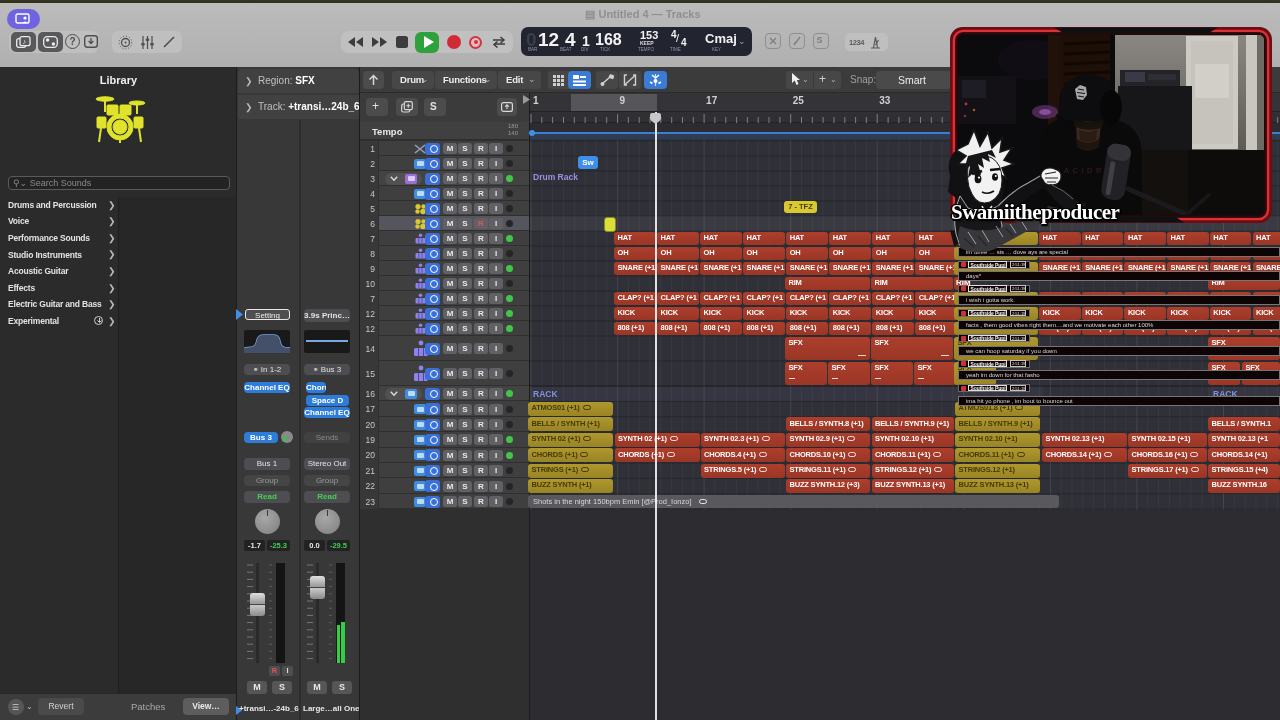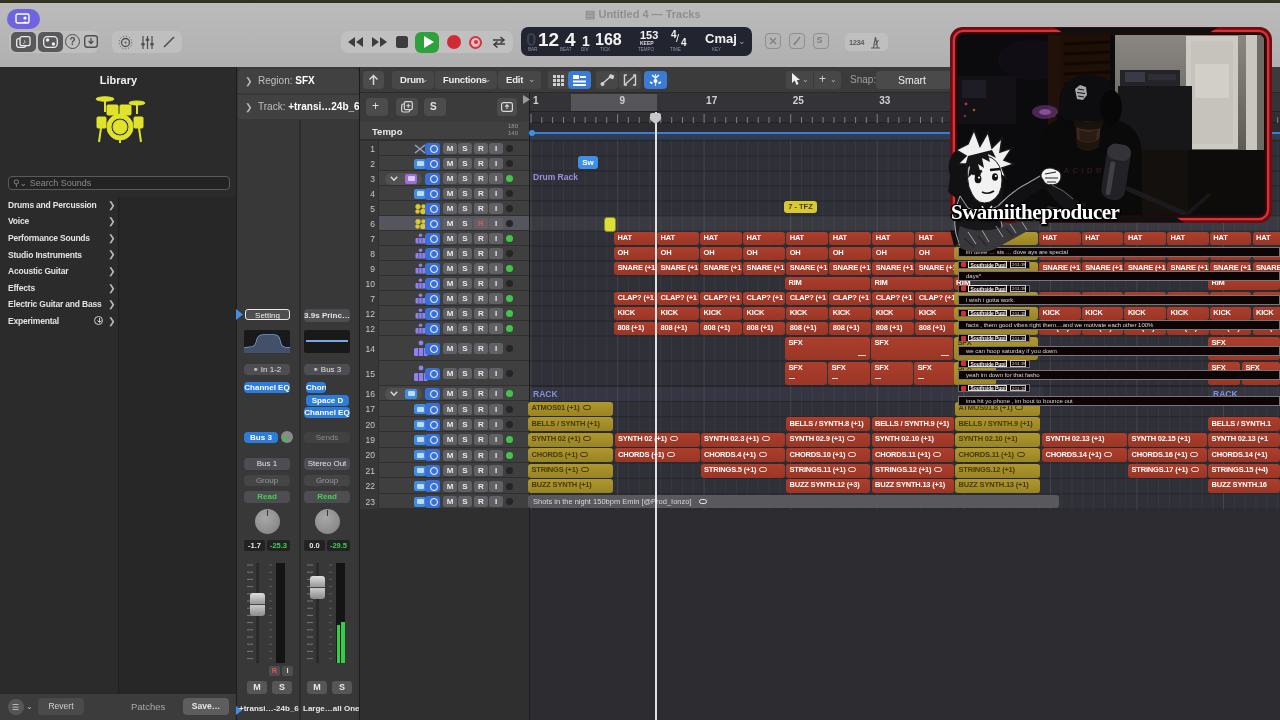--- a/index.html
+++ b/index.html
@@ -185,21 +185,21 @@
 <svg class="ab" style="left:96.5px;top:317.7px" width="5" height="6">
     <path d="M2.5 0 v4 M0.5 2.5 l2 2 2-2" stroke="#cfcfcf" stroke-width="1" fill="none"></path>
   </svg>
 <div class="ab" style="left:108px;top:315.7px;font-size:9px;color:#b8b8b8;">❯</div>
 <div style="position:absolute;left:0;top:693px;width:237px;height:27px;background:#3c3c3c;border-top:1px solid #262626;"></div>
 <div class="ab" style="left:8px;top:699px;width:16px;height:16px;border-radius:50%;background:#565656;"></div>
 <div class="ab" style="left:12px;top:702.5px;font-size:8px;color:#d0d0d0;">☰</div>
 <div class="ab" style="left:26px;top:702px;font-size:8px;color:#c0c0c0;">⌄</div>
 <div class="pill" style="left:38px;top:698px;width:46px;height:17px;line-height:17px;background:#4a4a4a;color:#d5d5d5;">Revert</div>
 <div class="ab" style="left:131px;top:701px;font-size:9.5px;color:#a9a9a9;">Patches</div>
-<div class="pill" style="left:183px;top:698px;width:46px;height:17px;line-height:17px;background:#5d5d5d;color:#e8e8e8;font-weight:bold;">Save…</div>
+<div class="pill" style="left:183px;top:698px;width:46px;height:17px;line-height:17px;background:#5d5d5d;color:#e8e8e8;font-weight:bold;">View…</div>
 <div style="position:absolute;left:237px;top:67px;width:123px;height:653px;background:#383838;"></div>
 <div style="position:absolute;left:236px;top:67px;width:1px;height:653px;background:#1c1c1c;"></div>
 <div style="position:absolute;left:238px;top:69px;width:121px;height:24px;background:#414141;border-radius:5px 5px 0 0;"></div>
 <div class="ab" style="left:245px;top:76px;font-size:9px;color:#b5b5b5;">❯</div>
 <div class="ab" style="left:258px;top:75px;font-size:10px;color:#c0c0c0;">Region: <b style="color:#fff">SFX</b></div>
 <div style="position:absolute;left:238px;top:95px;width:121px;height:24px;background:#414141;"></div>
 <div class="ab" style="left:245px;top:102px;font-size:9px;color:#b5b5b5;">❯</div>
 <div class="ab" style="left:258px;top:101px;font-size:10px;color:#c0c0c0;">Track: <b style="color:#fff">+transi…24b_6</b></div>
 <div style="position:absolute;left:299px;top:120px;width:2px;height:600px;background:#2d2d2d;"></div>
 <svg class="ab" style="left:236px;top:309px" width="7" height="11">

